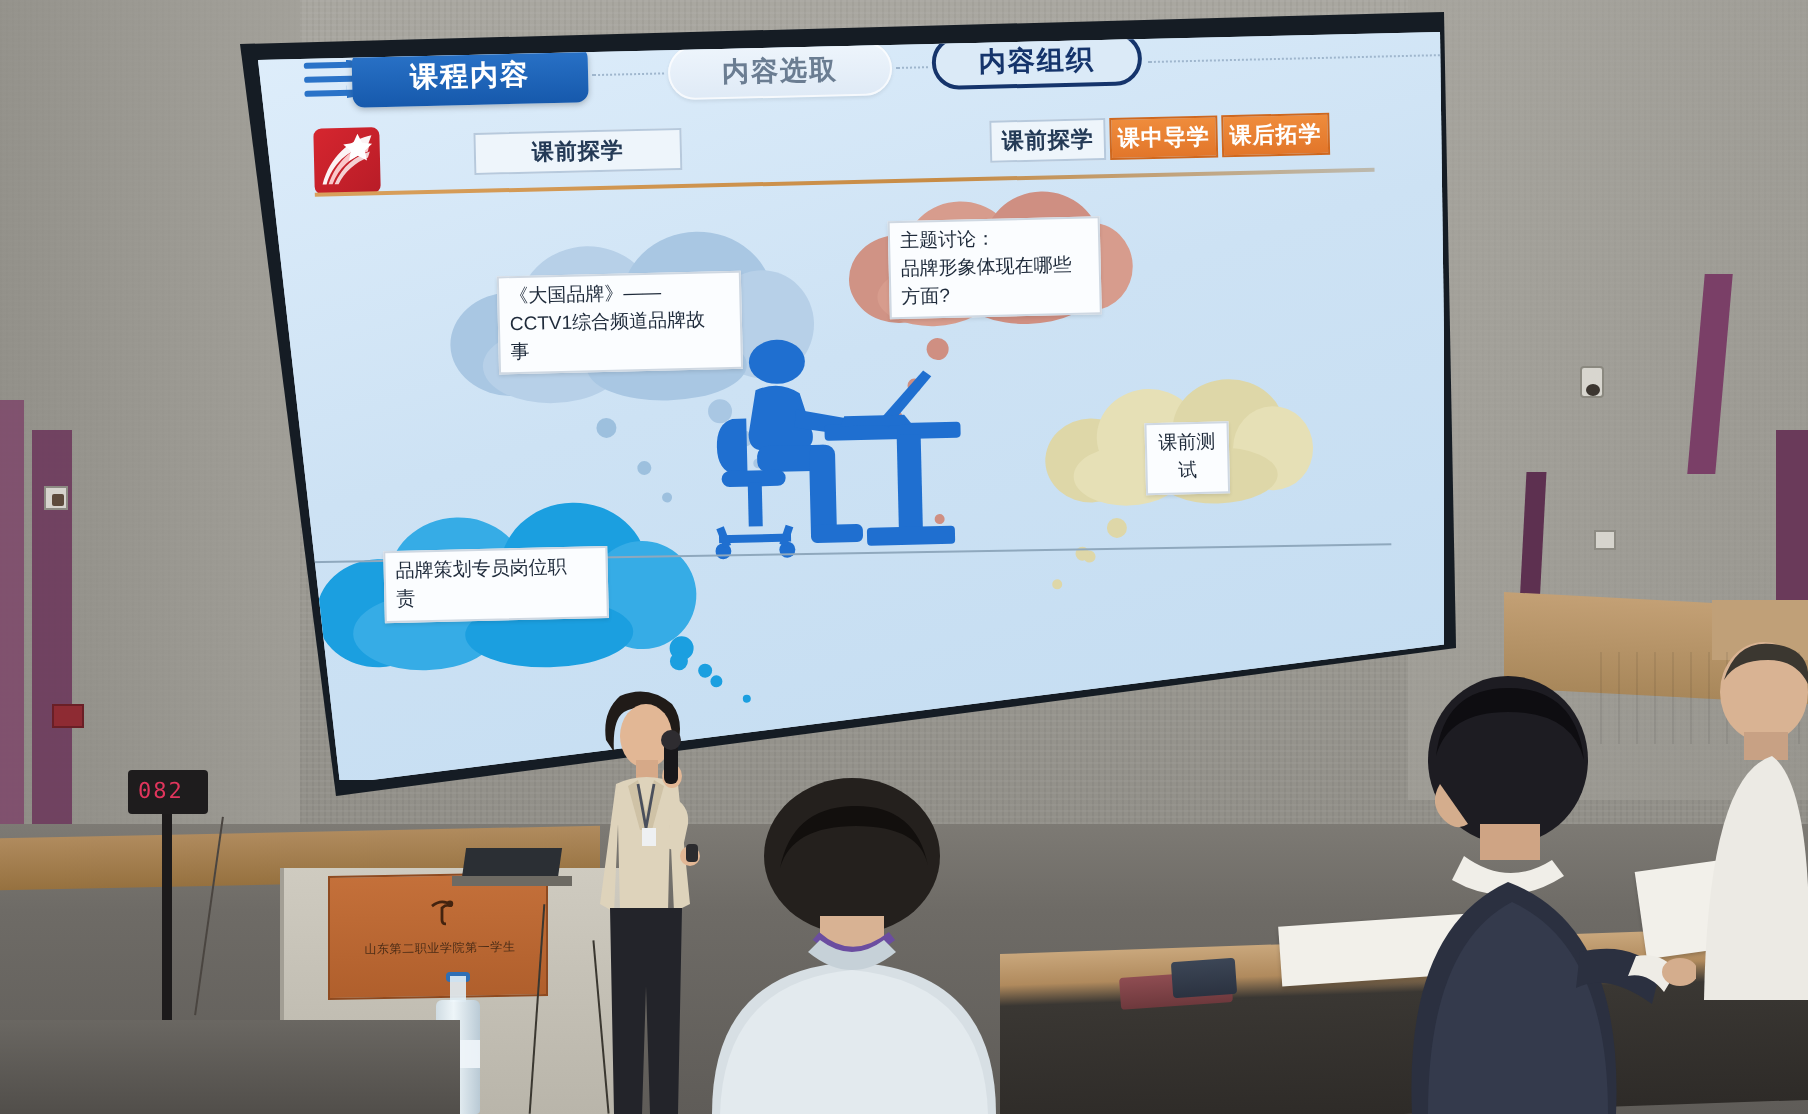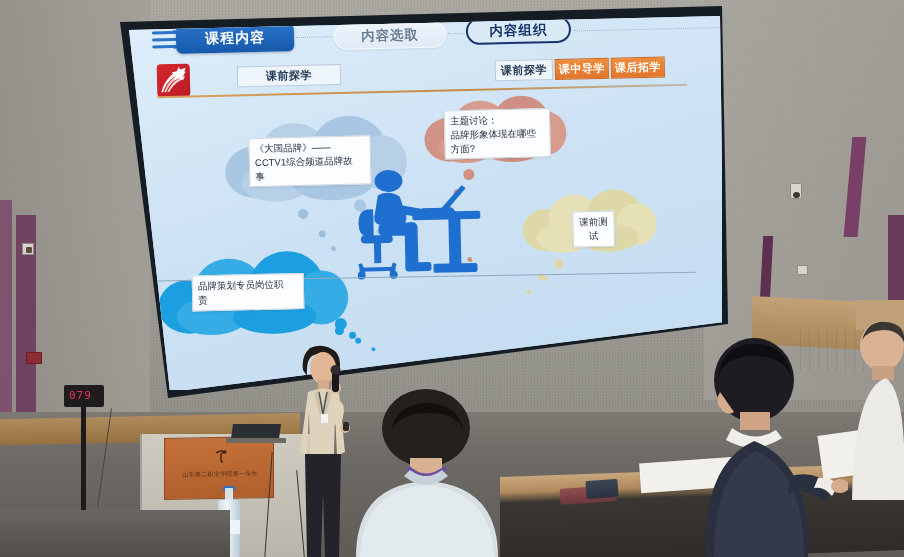--- a/index.html
+++ b/index.html
@@ -454,21 +454,21 @@
           </g>
         </svg>
       </div>
 
       <div class="baseline"></div>
     </div>
   </div>
 
   <div class="timer">
     <div class="box"></div>
-    <div class="digits">079</div>
+    <div class="digits">082</div>
     <div class="pole"></div>
   </div>
   <div class="cable" style="left:104px; top:408px; height:100px; transform:rotate(8deg);"></div>
 
   <div class="podium">
     <div class="podium-panel">
       <div class="podium-logo">
         <svg width="16" height="16" viewBox="0 0 16 16">
           <path d="M3 5 q5 -4 10 0 q-3 -1 -5 1 l0 6 q0 2 2 2" stroke="#43230f" stroke-width="1.4" fill="none"></path>
           <circle cx="12" cy="4" r="1.6" fill="#43230f"></circle>

